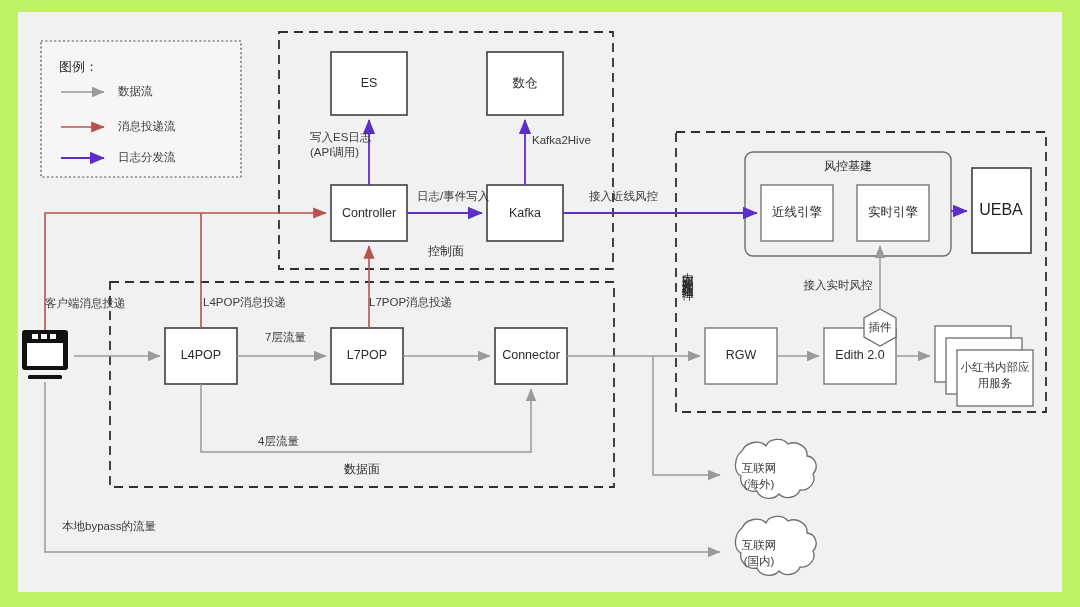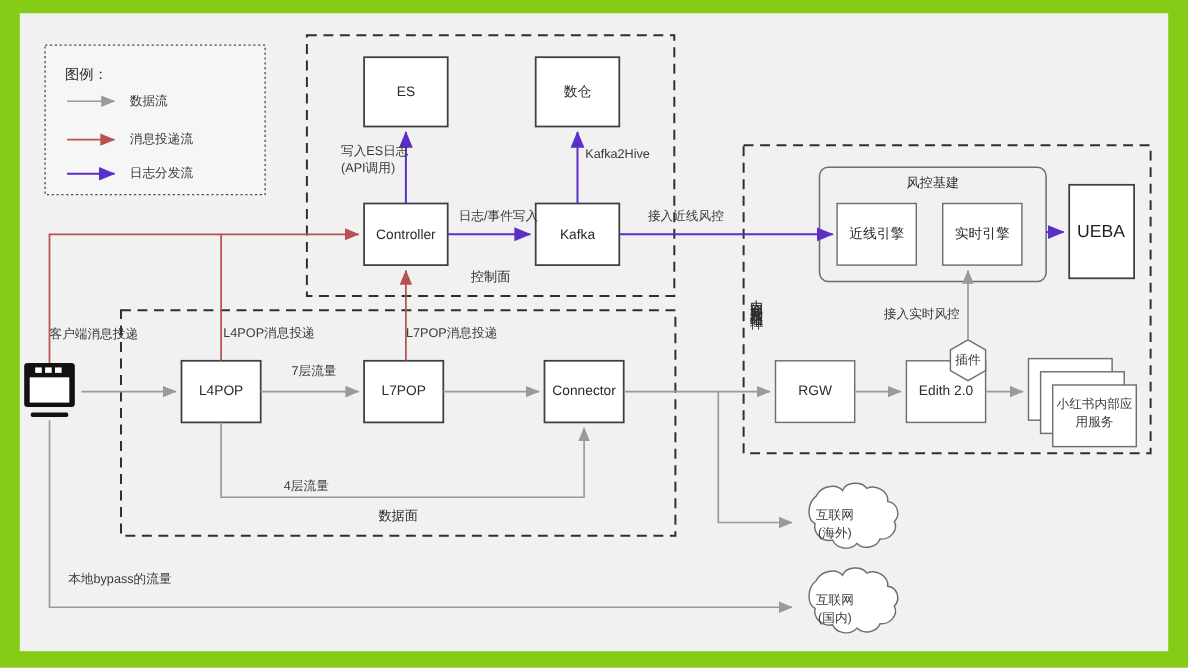--- a/index.html
+++ b/index.html
@@ -1,21 +1,21 @@
 <!DOCTYPE html>
 <html><head>
 <meta charset="utf-8">
 <style>
   html,body{margin:0;padding:0;}
   body{
     width:1080px;height:607px;background:#ffffff;
     font-family:"Liberation Sans","DejaVu Sans",sans-serif;
     overflow:hidden;
   }
-  #canvas{position:relative;width:1080px;height:607px;background:#84cc16;}
+  #canvas{position:relative;width:1080px;height:607px;background:#bef264;}
   #bg{position:absolute;left:18px;top:12px;width:1044px;height:580px;background:#f1f1f1;}
   svg#diagram{position:absolute;left:0;top:0;width:1080px;height:607px;}
   .boxfill{fill:#ffffff;stroke:#3f3f3f;stroke-width:1.6;}
   .boxfill-thin{fill:#ffffff;stroke:#6e6e6e;stroke-width:1.3;}
   .group-dash{fill:none;stroke:#2f2f2f;stroke-width:1.8;stroke-dasharray:9 6;}
   .legend-dash{fill:#f6f6f6;stroke:#4a4a4a;stroke-width:1.2;stroke-dasharray:2 2.4;}
   .roundbox{fill:none;stroke:#6e6e6e;stroke-width:1.4;}
   .lbl{fill:#3a3a3a;font-size:11.5px;font-family:"Liberation Sans","DejaVu Sans",sans-serif;}
   .lbl-box{fill:#2b2b2b;font-size:12.5px;font-family:"Liberation Sans","DejaVu Sans",sans-serif;}
   .lbl-grp{fill:#2b2b2b;font-size:12px;font-family:"Liberation Sans","DejaVu Sans",sans-serif;}

